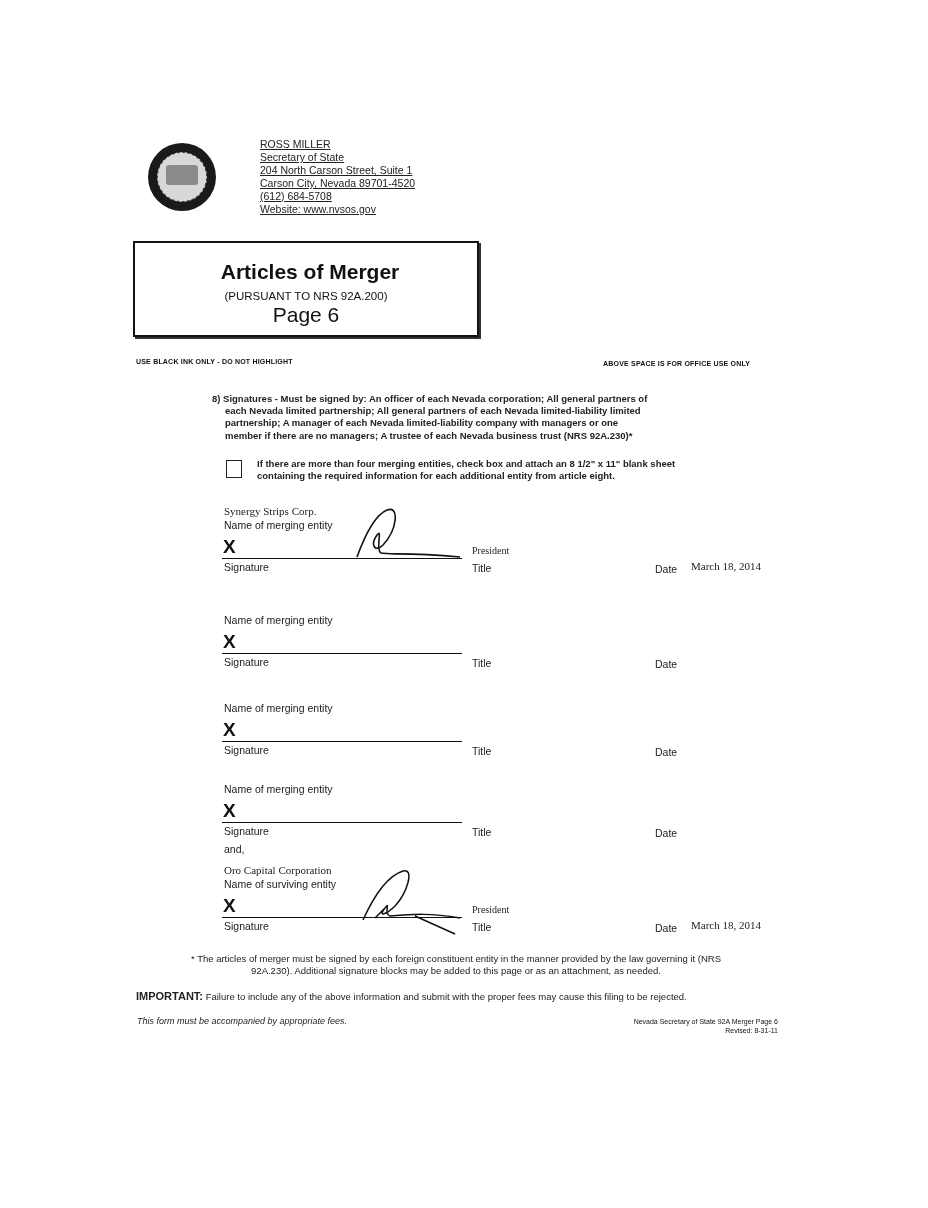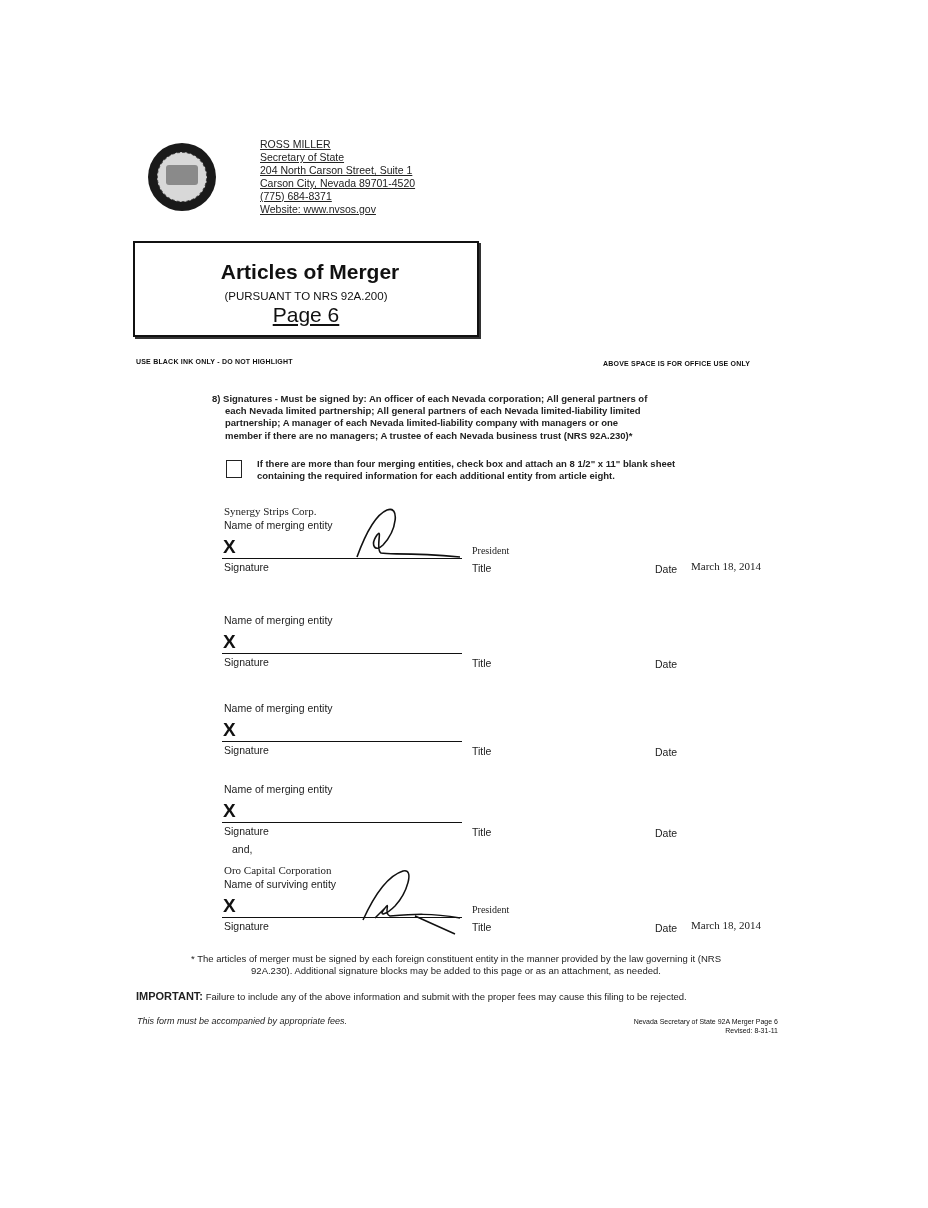--- a/index.html
+++ b/index.html
@@ -6,21 +6,21 @@
   body { width:928px; height:1208px; position:relative; overflow:hidden; color:#111; font-family:"Liberation Sans", sans-serif; }
   .abs { position:absolute; }
   .seal { left:148px; top:143px; width:68px; height:68px; border-radius:50%; background:#1a1a1a; }
   .seal .inner { position:absolute; left:9px; top:9px; width:50px; height:50px; border-radius:50%; background:#d8d8d8; border:1px dashed #555; box-sizing:border-box; }
   .seal .mid { position:absolute; left:18px; top:22px; width:32px; height:20px; background:#8a8a8a; border-radius:3px; }
   .addr { left:260px; top:138px; font-size:10.5px; line-height:13px; color:#222;text-decoration:underline; }
   .addr div { white-space:nowrap; }
   .titlebox { left:133px; top:241px; width:346px; height:96px; border:2px solid #111; box-shadow:2px 2px 0 #333; box-sizing:border-box; }
   .titlebox .t1 { position:absolute; left:8px; right:0; top:17px; text-align:center; font-size:21px; font-weight:bold; }
   .titlebox .t2 { position:absolute; left:0; right:0; top:47px; text-align:center; font-size:11.5px; }
-  .titlebox .t3 { position:absolute; left:0; right:0; top:60px; text-align:center; font-size:21px;text-decoration:underline; }
+  .titlebox .t3 { position:absolute; left:0; right:0; top:60px; text-align:center; font-size:21px; }
   .tiny { font-size:7px; font-weight:bold; letter-spacing:0.2px; }
   .para { left:212px; top:393px; width:540px; font-size:9.5px; font-weight:bold; line-height:12.2px; color:#222; }
   .para .indent { padding-left:13px; }
   .checkbox { left:226px; top:460px; width:16px; height:18px; border:1.5px solid #222; box-sizing:border-box; cursor:pointer; }
   .checktext { left:257px; top:458px; width:500px; font-size:9.5px; font-weight:bold; line-height:12px; color:#222; }
   .lbl { font-size:10.5px; color:#222; white-space:nowrap; }
   .serif { font-family:"Liberation Serif", serif; font-size:11px; color:#222; white-space:nowrap; }
   .bigx { font-size:19px; font-weight:bold; }
   .sigline { height:0; border-top:1.3px solid #111; width:240px; }
   .small { font-size:9.5px; color:#222; }
@@ -31,21 +31,21 @@
 
 <div class="abs seal">
     <div class="inner"></div>
     <div class="mid"></div>
   </div>
 <div class="abs addr">
   <div>ROSS MILLER</div>
   <div>Secretary of State</div>
   <div>204 North Carson Street, Suite 1</div>
   <div>Carson City, Nevada 89701-4520</div>
-  <div>(775) 684-8371</div>
+  <div>(612) 684-5708</div>
   <div>Website:  www.nvsos.gov</div>
 </div>
 
 <div class="abs titlebox">
   <div class="t1">Articles of Merger</div>
   <div class="t2">(PURSUANT TO NRS 92A.200)</div>
   <div class="t3">Page 6</div>
 </div>
 
 <div class="abs tiny" style="left:136px;top:358px;">USE BLACK INK ONLY - DO NOT HIGHLIGHT</div>
@@ -104,21 +104,21 @@
       <div class="abs lbl" style="left:224px;top:878px;">Name of surviving entity</div>
       <div class="abs bigx" style="left:223px;top:895px;">X</div>
       <div class="abs sigline" style="left:222px;top:917px;"></div>
       <div class="abs lbl" style="left:224px;top:920px;">Signature</div>
       <div class="abs serif" style="left:472px;top:904px;font-size:10px;">President</div>
       <div class="abs lbl" style="left:472px;top:921px;">Title</div>
       <div class="abs lbl" style="left:655px;top:922px;">Date</div>
       <div class="abs serif" style="left:691px;top:919px;">March 18, 2014</div>
   </div>
 
-<div class="abs lbl" style="left:232px;top:843px;">and,</div>
+<div class="abs lbl" style="left:224px;top:843px;">and,</div>
 
 <svg class="sig" style="left:345px;top:505px;" width="120" height="60">
   <path d="M12 52 C 20 30, 30 10, 42 5 C 55 0, 52 25, 38 40 C 30 48, 25 40, 32 30 C 38 22, 30 45, 36 48 C 45 50, 60 47, 115 52" fill="none" stroke="#111" stroke-width="1.6"></path>
 </svg>
 <svg class="sig" style="left:355px;top:868px;" width="110" height="70">
   <path d="M8 52 C 18 30, 32 8, 48 3 C 60 0, 52 25, 40 38 C 32 46, 22 50, 30 40 C 36 32, 28 46, 35 48 C 60 46, 75 45, 105 50 M 30 40 L 20 50 M 60 48 L 100 66" fill="none" stroke="#111" stroke-width="1.5"></path>
 </svg>
 
 <div class="abs small" style="left:136px;top:953px;width:640px;line-height:12px;text-align:center;">
   <div>* The articles of merger must be signed by each foreign constituent entity in the manner provided by the law governing it (NRS</div>

